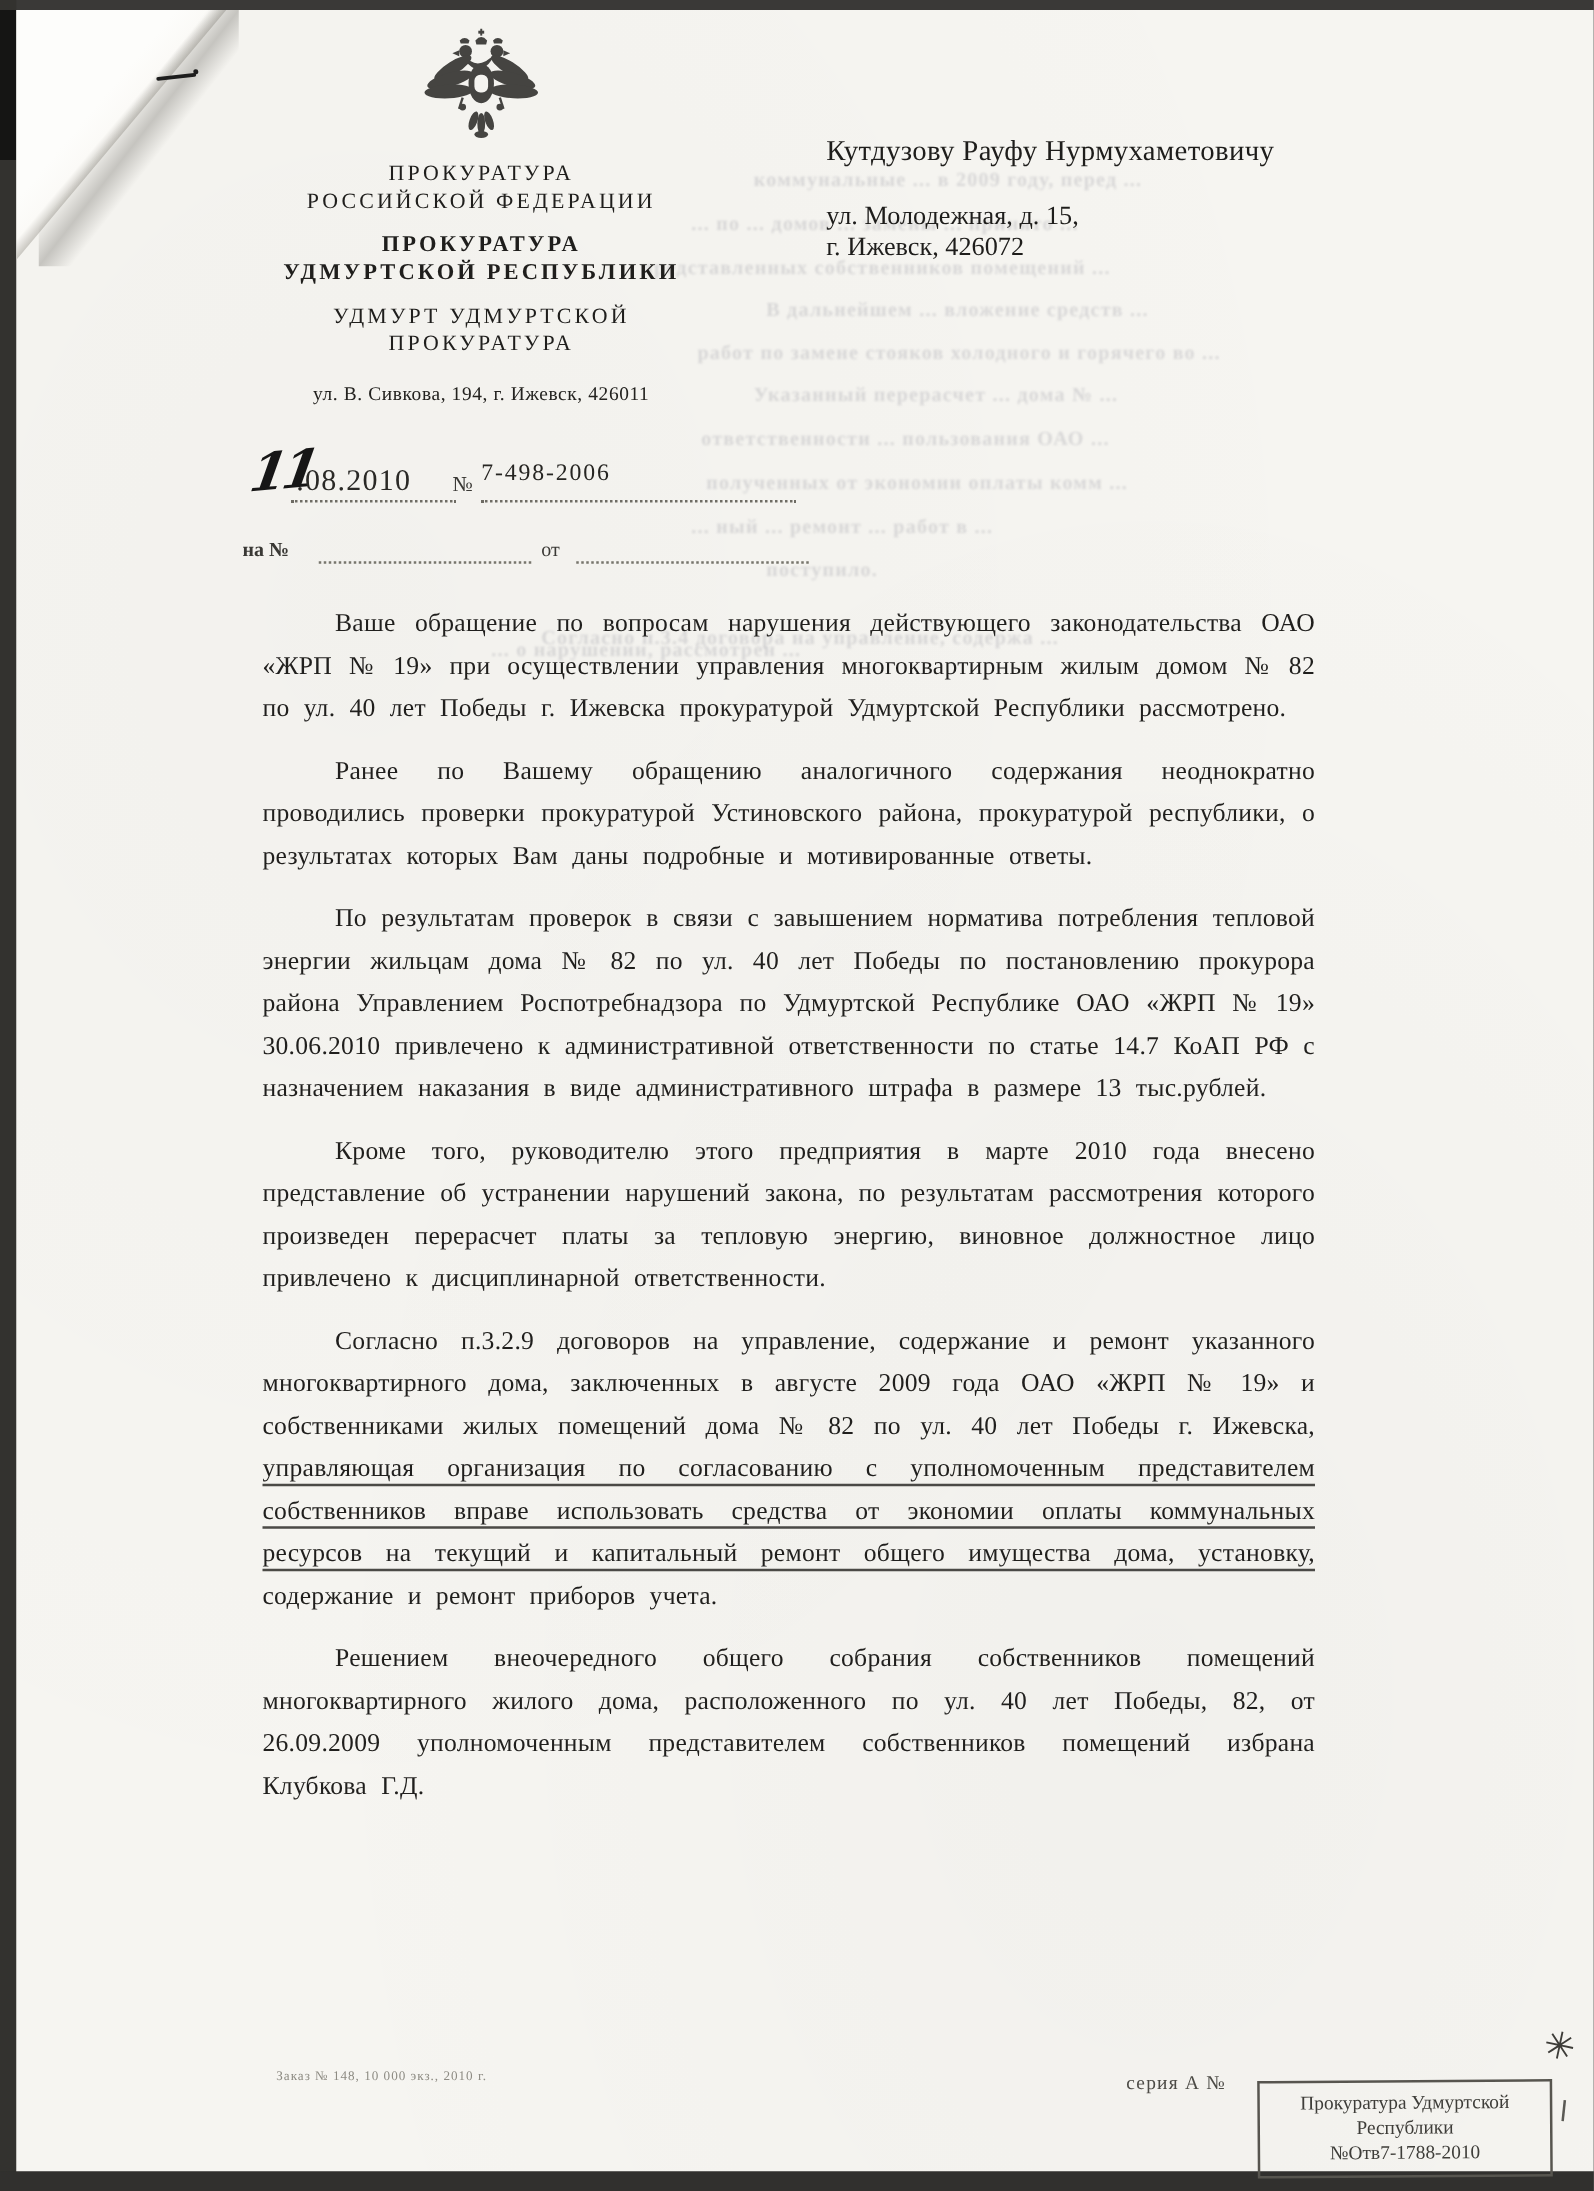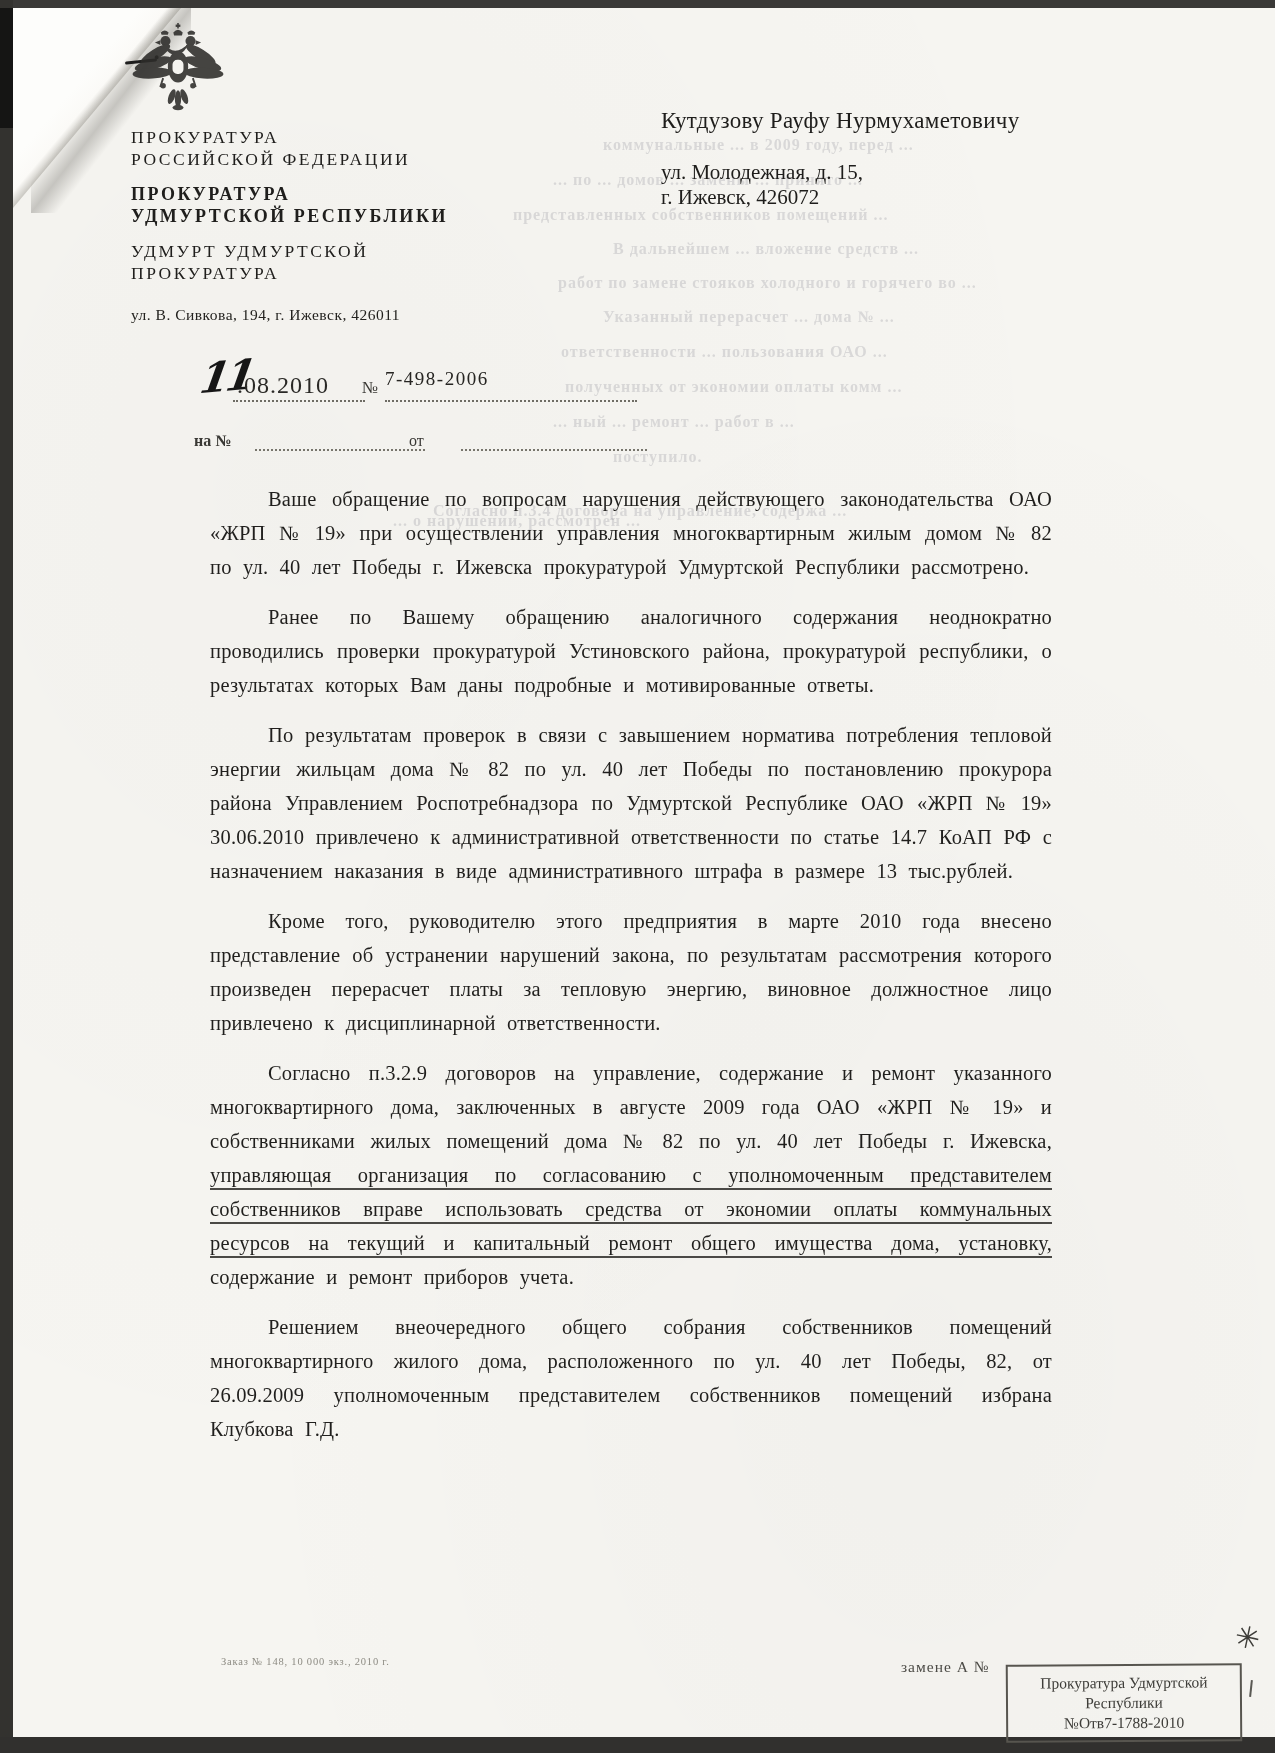--- a/index.html
+++ b/index.html
@@ -37,21 +37,21 @@
   .pen-dash{
     position:absolute;left:112px;top:52px;width:32px;height:3px;background:#1d1d1d;
     transform:rotate(-6deg);border-radius:2px;
   }
   .pen-dash:after{content:"";position:absolute;right:-2px;top:-3px;width:4px;height:4px;background:#1d1d1d;border-radius:50%;}
 
   
   .ghost{position:absolute;color:rgba(105,105,118,0.20);font-weight:bold;font-size:16px;letter-spacing:1px;filter:blur(0.7px);white-space:nowrap;z-index:1;}
 
   
-  .letterhead{position:absolute;left:118px;top:14px;width:480px;z-index:2;}
+  .letterhead{position:absolute;left:132px;top:14px;width:480px;text-align:center;z-index:2;}
   .emblem{display:inline-block;margin-bottom:4px;opacity:.88;}
   .lh-line{color:#1f1e1c;}
   .lh-small{font-size:17.5px;letter-spacing:2.5px;line-height:22px;}
   .lh-bold{font-size:18px;font-weight:bold;letter-spacing:2.5px;line-height:22px;}
   .lh-gap{height:13px;}
   .lh-address{margin-top:22px;font-size:15.5px;letter-spacing:.5px;color:#23221f;}
 
   
   .recipient{position:absolute;left:648px;top:100px;width:440px;z-index:2;color:#1e1d1b;}
   .recipient .name{font-size:23px;letter-spacing:.3px;}
@@ -61,21 +61,21 @@
   
   .ref{position:absolute;left:0;top:0;width:100%;z-index:2;color:#23221f;}
   .hand-date{position:absolute;left:188px;top:344px;font-family:"DejaVu Serif",serif;font-style:italic;font-weight:bold;font-size:42px;color:#161616;transform:skewX(-14deg) rotate(-5deg);letter-spacing:-4px;}
   .date-printed{position:absolute;left:224px;top:364px;font-size:24px;letter-spacing:1px;color:#2a2926;}
   .date-dots{position:absolute;left:220px;top:392px;width:132px;border-bottom:2px dotted #6e6c64;}
   .num-label{position:absolute;left:349px;top:370px;font-size:17px;color:#3a3935;}
   .num-value{position:absolute;left:372px;top:360px;width:250px;text-align:left;font-size:19px;letter-spacing:1.5px;color:#262522;}
   .num-dots{position:absolute;left:372px;top:392px;width:252px;border-bottom:2px dotted #6e6c64;}
   .ref-row2-label1{position:absolute;left:181px;top:424px;font-size:16px;color:#3a3935;font-weight:bold;}
   .ref-row2-dots1{position:absolute;left:242px;top:441px;width:170px;border-bottom:2px dotted #77756c;}
-  .ref-row2-label2{position:absolute;left:396px;top:424px;font-size:16px;color:#3a3935;}
+  .ref-row2-label2{position:absolute;left:420px;top:424px;font-size:16px;color:#3a3935;}
   .ref-row2-dots2{position:absolute;left:448px;top:441px;width:186px;border-bottom:2px dotted #77756c;}
 
   
   .body-text{
     position:absolute;left:181px;top:458px;width:874px;z-index:2;
     font-size:20.5px;line-height:34px;color:#201f1d;
     text-align:justify;word-spacing:6px;letter-spacing:.2px;
   }
   .body-text p{margin:16px;text-indent:58px;}
   .pen-underline{
@@ -202,21 +202,21 @@
   <div class="body-text">
     <p>Ваше обращение по вопросам нарушения действующего законодательства ОАО «ЖРП № 19» при осуществлении управления многоквартирным жилым домом № 82 по ул. 40 лет Победы г. Ижевска прокуратурой Удмуртской Республики рассмотрено.</p>
     <p>Ранее по Вашему обращению аналогичного содержания неоднократно проводились проверки прокуратурой Устиновского района, прокуратурой республики, о результатах которых Вам даны подробные и мотивированные ответы.</p>
     <p>По результатам проверок в связи с завышением норматива потребления тепловой энергии жильцам дома № 82 по ул. 40 лет Победы по постановлению прокурора района Управлением Роспотребнадзора по Удмуртской Республике ОАО «ЖРП № 19» 30.06.2010 привлечено к административной ответственности по статье 14.7 КоАП РФ с назначением наказания в виде административного штрафа в размере 13 тыс.рублей.</p>
     <p>Кроме того, руководителю этого предприятия в марте 2010 года внесено представление об устранении нарушений закона, по результатам рассмотрения которого произведен перерасчет платы за тепловую энергию, виновное должностное лицо привлечено к дисциплинарной ответственности.</p>
     <p><span>Согласно п.3.2.9 договоров на управление, содержание и ремонт указанного многоквартирного дома, заключенных в августе 2009 года ОАО «ЖРП № 19» и собственниками жилых помещений дома № 82 по ул. 40 лет Победы г. Ижевска, </span><span class="pen-underline">управляющая организация по согласованию с уполномоченным представителем собственников вправе использовать средства от экономии оплаты коммунальных ресурсов на текущий и капитальный ремонт общего имущества дома, установку,</span><span> содержание и ремонт приборов учета.</span></p>
     <p>Решением внеочередного общего собрания собственников помещений многоквартирного жилого дома, расположенного по ул. 40 лет Победы, 82, от 26.09.2009 уполномоченным представителем собственников помещений избрана Клубкова Г.Д.</p>
   </div>
 
   <div class="print-info">Заказ № 148, 10 000 экз., 2010 г.</div>
-  <div class="series-label">замене А №</div>
+  <div class="series-label">серия А №</div>
   <div class="stamp-box">
     <div>Прокуратура Удмуртской</div>
     <div>Республики</div>
     <div>№Отв7-1788-2010</div>
   </div>
   <div class="asterisk-mark">✳</div>
   <div class="tick-mark"></div>
 
 </div>
 

